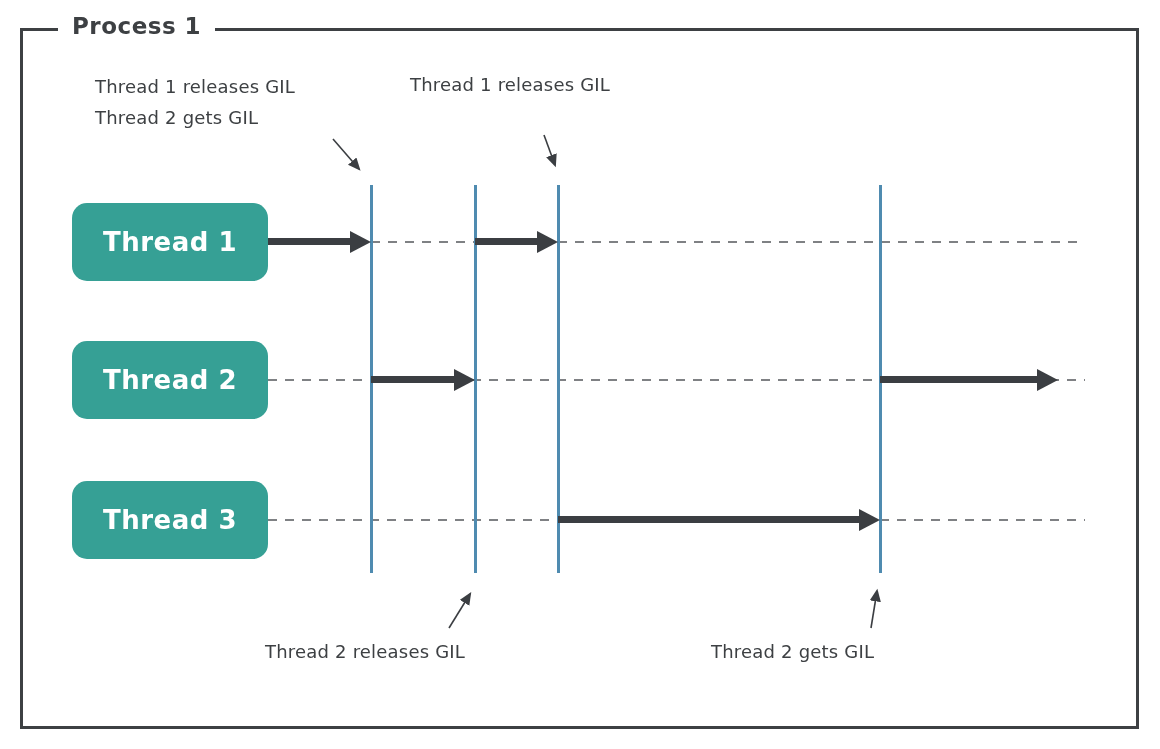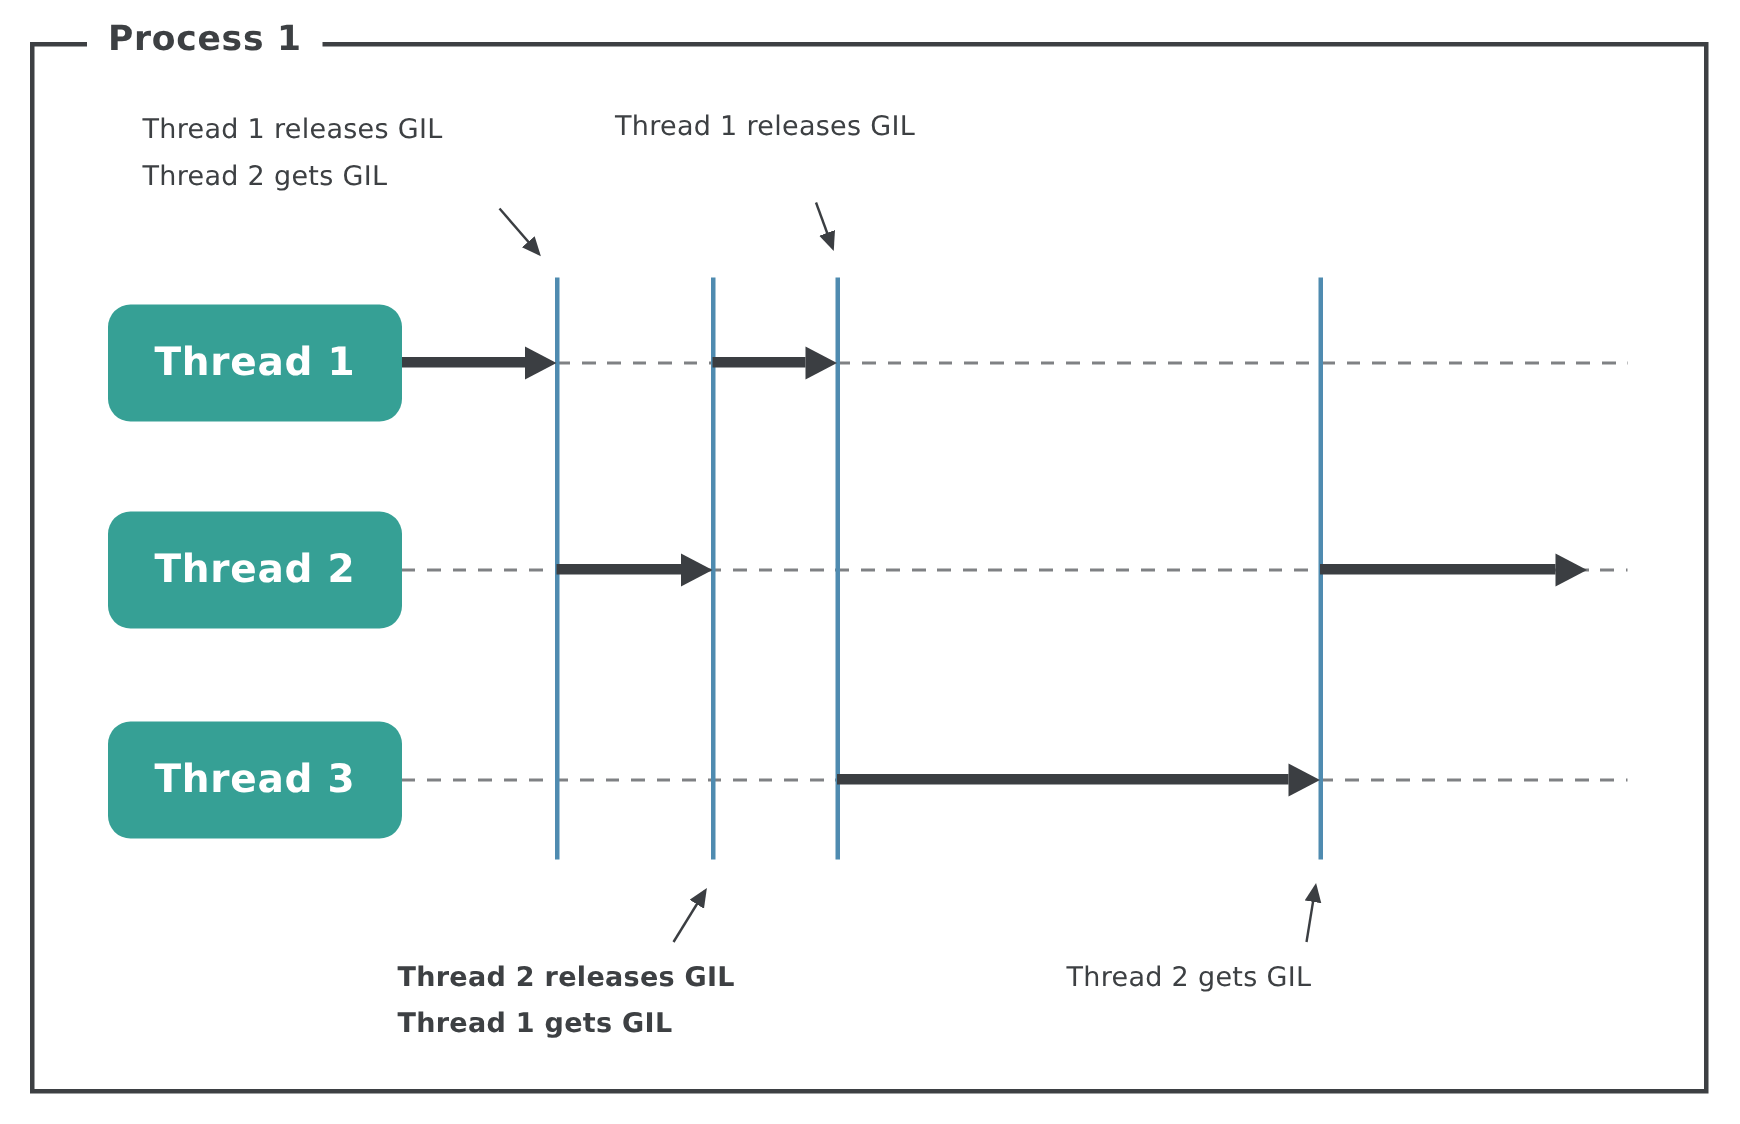--- a/index.html
+++ b/index.html
@@ -127,23 +127,22 @@
     <span>Thread 3</span>
   </div>
 
   <div class="annotation" style="left:95px;top:71px;">
     <span>Thread 1 releases GIL</span>
     <span>Thread 2 gets GIL</span>
   </div>
   <div class="annotation" style="left:410px;top:69px;">
     <span>Thread 1 releases GIL</span>
   </div>
-  <div class="annotation" style="left:265px;top:636px;font-weight:bold;">
+  <div class="annotation" style="left:265px;top:636px;">
     <span>Thread 2 releases GIL</span>
-    <span>Thread 1 gets GIL</span>
   </div>
   <div class="annotation" style="left:711px;top:636px;">
     <span>Thread 2 gets GIL</span>
   </div>
 
   <svg class="pointer-overlay" viewBox="0 0 1160 749">
     <defs>
       <marker id="ah" markerWidth="9" markerHeight="8" refX="6.5" refY="3.5" orient="auto">
         <polygon class="head" points="0,0 8,3.5 0,7"></polygon>
       </marker>

